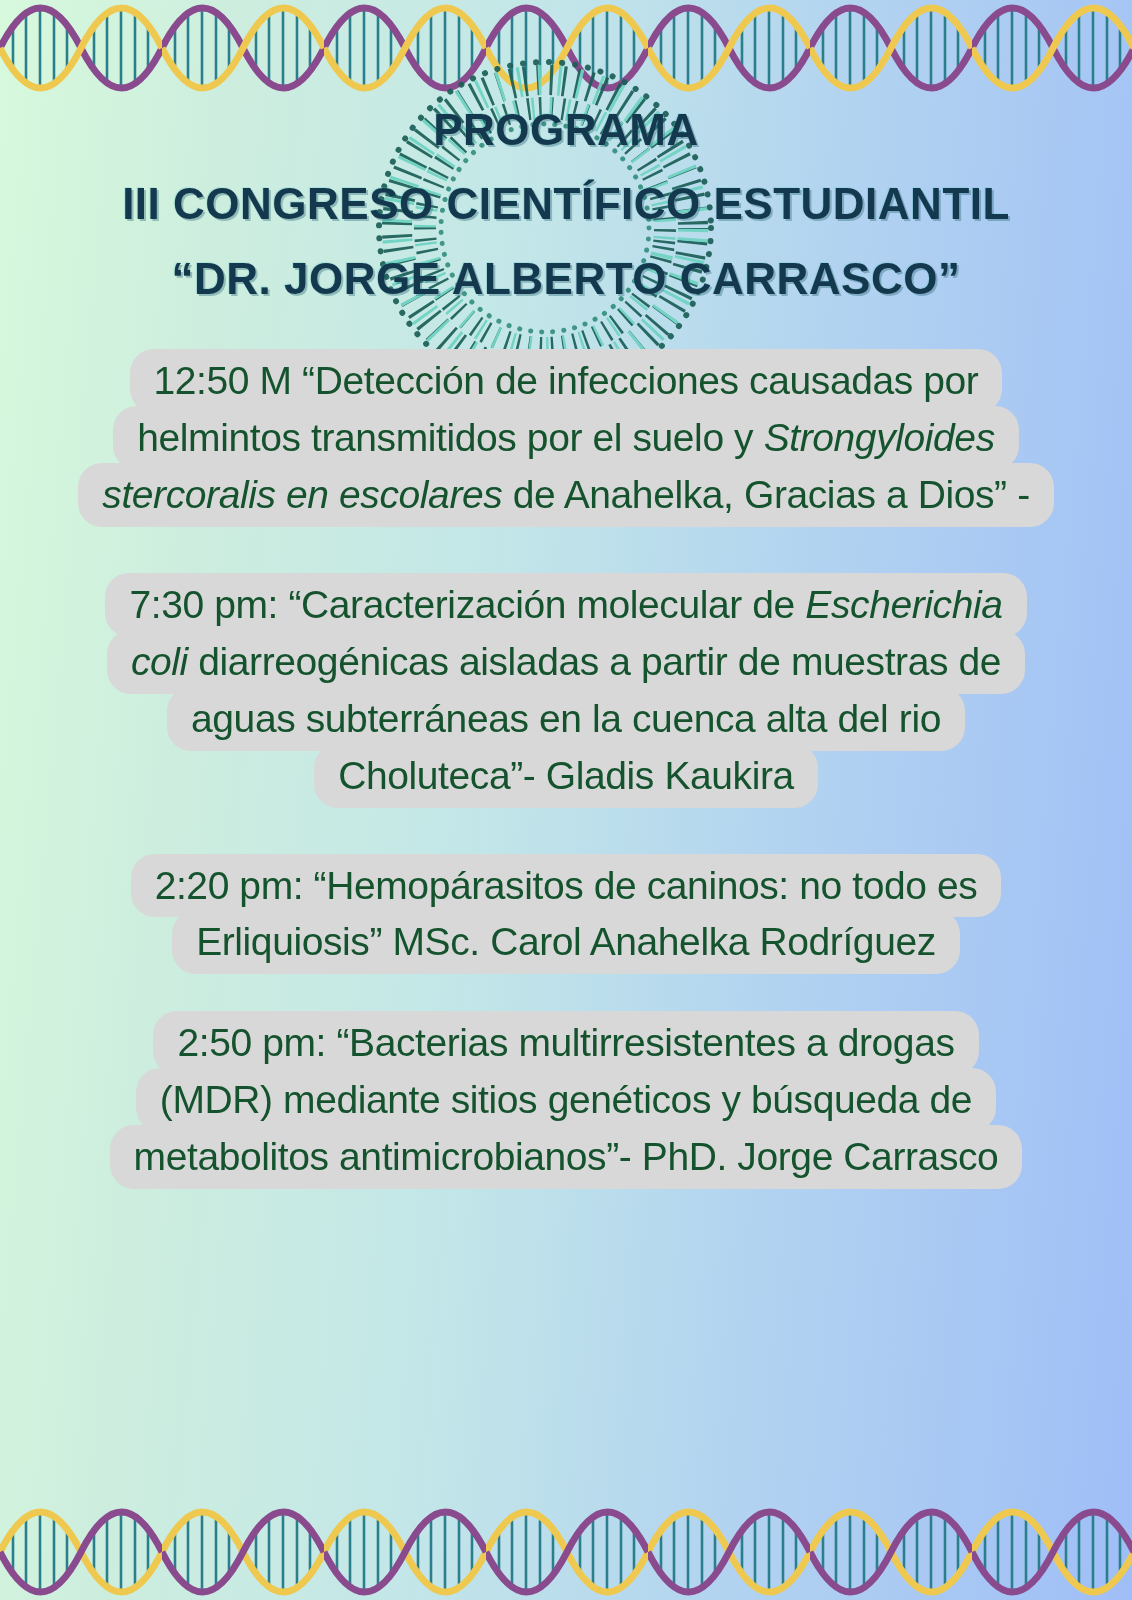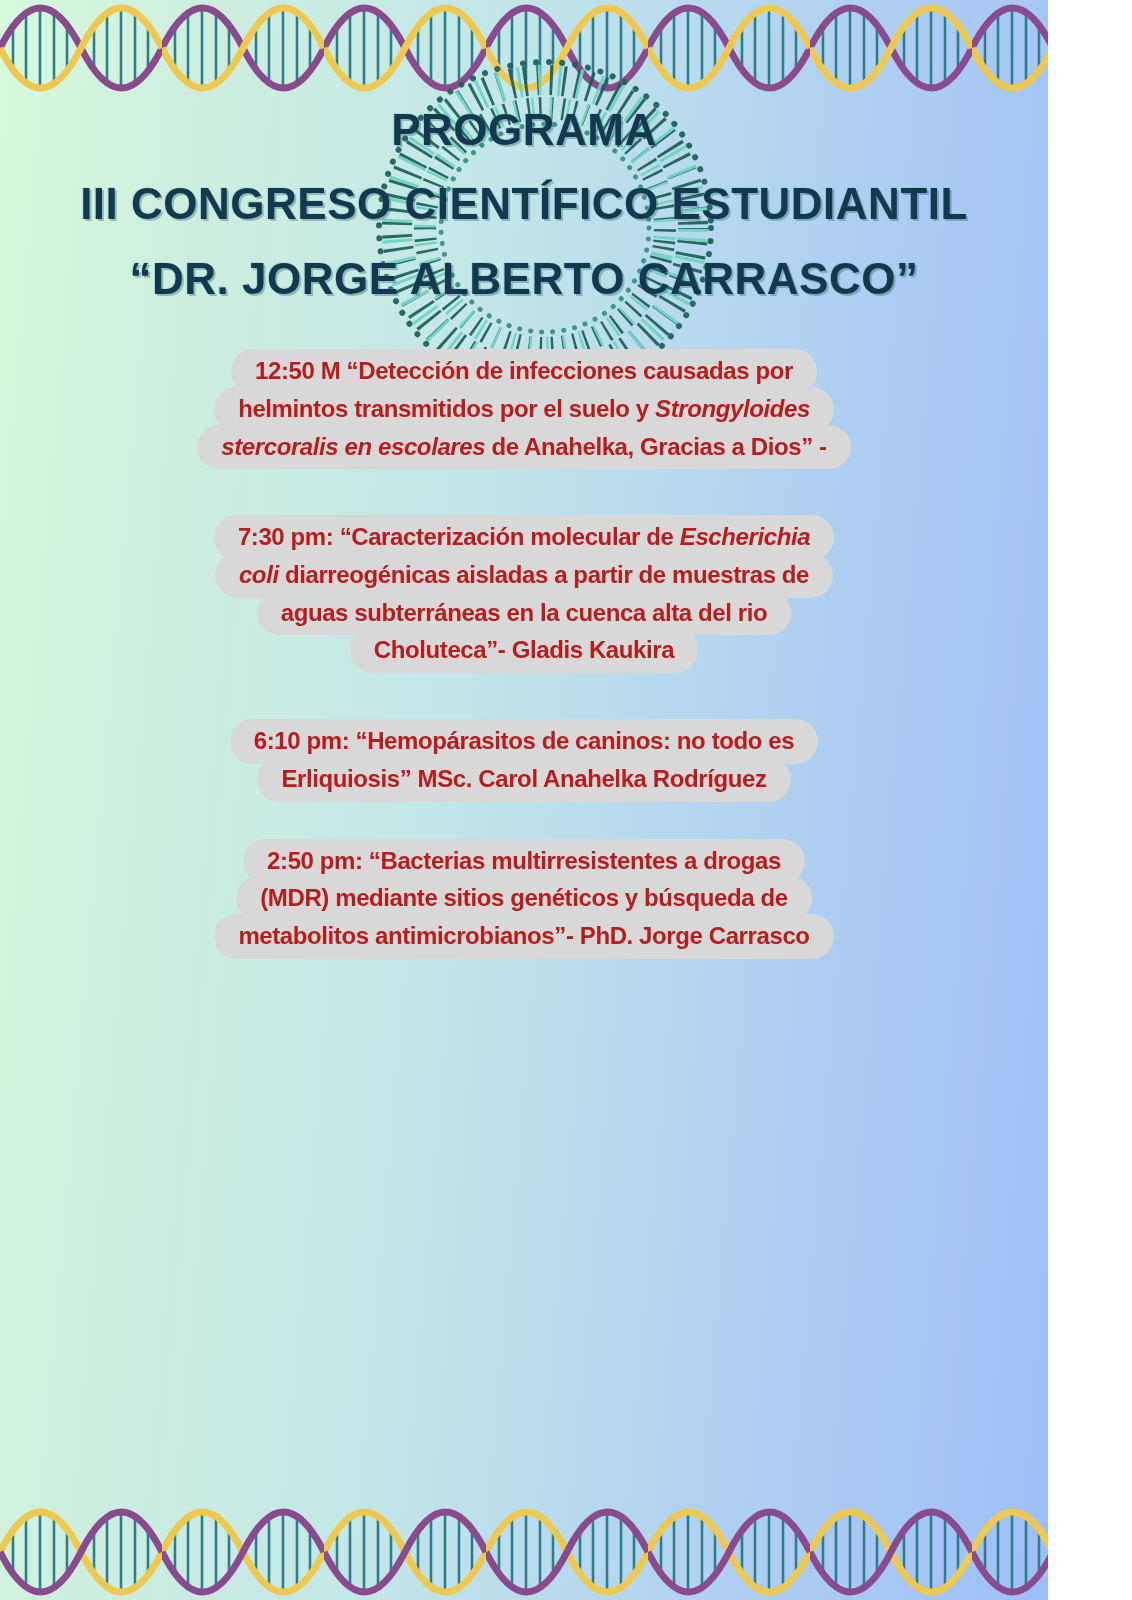--- a/index.html
+++ b/index.html
@@ -2,21 +2,21 @@
 <html><head>
 <meta charset="utf-8">
 <style>
   html,body{margin:0;padding:0;}
   body{
     font-family:"Liberation Sans", sans-serif;
     background:#ffffff;
   }
   .poster{
     position:relative;
-    width:1048px;
+    width:1132px;
     height:1600px;
     overflow:hidden;
     background:linear-gradient(95deg,#d7f9dc 0%,#cdeede 18%,#c3e7e8 42%,#b2d3f0 68%,#9fbef7 100%);
   }
   
   .helix-border{
     position:absolute;
     left:0;
     width:1132px;
     height:96px;
@@ -60,25 +60,25 @@
   .session:first-child{margin-top:0;}
   .session:nth-of-type(4){margin-top:37px;}
   .session:nth-of-type(5){margin-top:72px;}
   .line{line-height:0;}
   .pill{
     display:inline-block;
     background:#d8d8d8;
     border-radius:24px;
     padding:7px 24px;
     margin-top:-7px;
-    font-size:24px;
-    font-weight:700;
+    font-size:39px;
+    font-weight:400;
     letter-spacing:-0.4px;
     line-height:1.28;
-    color:#b91c1c;
+    color:#14532d;
     white-space:nowrap;
   }
   .line:first-child .pill{margin-top:0;}
   .pill i{font-style:italic;}
 </style>
 </head>
 <body>
 
 <div class="poster">
 
@@ -127,21 +127,21 @@
         <div class="line"><span class="pill"><span>helmintos transmitidos por el suelo y </span><i>Strongyloides</i></span></div>
         <div class="line"><span class="pill"><i>stercoralis en escolares</i><span> de Anahelka, Gracias a Dios” -</span></span></div>
       </section>
     <section class="session">
         <div class="line"><span class="pill"><span>7:30 pm: “Caracterización molecular de </span><i>Escherichia</i></span></div>
         <div class="line"><span class="pill"><i>coli</i><span> diarreogénicas aisladas a partir de muestras de</span></span></div>
         <div class="line"><span class="pill"><span>aguas subterráneas en la cuenca alta del rio</span></span></div>
         <div class="line"><span class="pill"><span>Choluteca”- Gladis Kaukira</span></span></div>
       </section>
     <section class="session">
-        <div class="line"><span class="pill"><span>6:10 pm: “Hemopárasitos de caninos: no todo es</span></span></div>
+        <div class="line"><span class="pill"><span>2:20 pm: “Hemopárasitos de caninos: no todo es</span></span></div>
         <div class="line"><span class="pill"><span>Erliquiosis” MSc. Carol Anahelka Rodríguez</span></span></div>
       </section>
     <section class="session">
         <div class="line"><span class="pill"><span>2:50 pm: “Bacterias multirresistentes a drogas</span></span></div>
         <div class="line"><span class="pill"><span>(MDR) mediante sitios genéticos y búsqueda de</span></span></div>
         <div class="line"><span class="pill"><span>metabolitos antimicrobianos”- PhD. Jorge Carrasco</span></span></div>
       </section>
   </main>
 
   <svg class="helix-border helix-bottom" viewBox="0 0 1132 96" preserveAspectRatio="none" aria-hidden="true">

